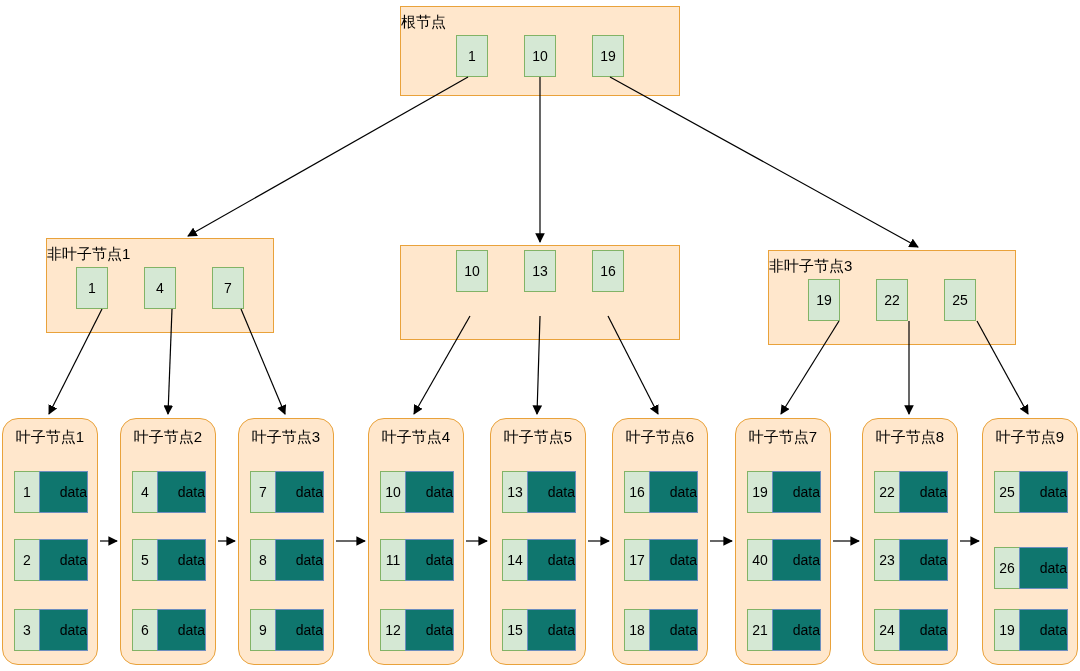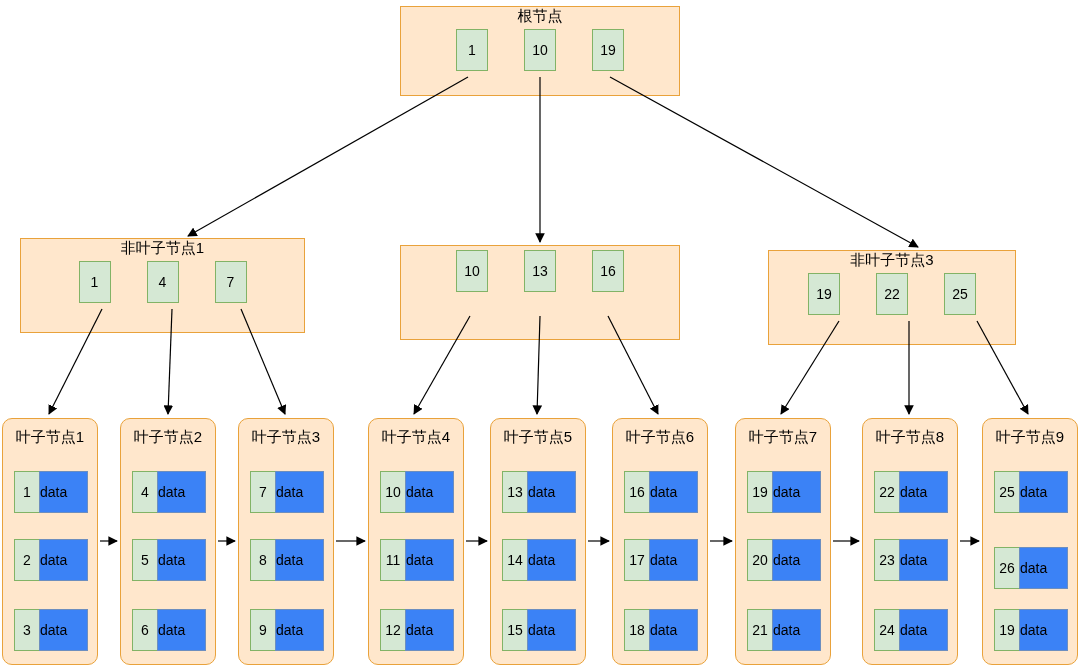--- a/index.html
+++ b/index.html
@@ -6,58 +6,58 @@
   body{
     width:1080px;height:671px;position:relative;background:#ffffff;
     font-family:"Liberation Sans","DejaVu Sans",sans-serif;color:#000;
     overflow:hidden;
   }
   
   .inode{
     position:absolute;background:#ffe7cc;border:1px solid #e9a23b;
     box-sizing:border-box;
   }
-  .ntitle{text-align:center;font-size:15px;line-height:18px;}
+  .ntitle{padding-top:6px;font-size:15px;line-height:18px;}
   .ncells{display:flex;justify-content:center;gap:36px;margin-top:4px;}
   .kbox{
     width:32px;height:42px;background:#d5e8d4;border:1px solid #82b366;
     box-sizing:border-box;text-align:center;line-height:40px;font-size:14px;
   }
   
   .leaf{
     position:absolute;top:418px;width:96px;height:247px;
-    background:#ffe7cc;border:1px solid #e9a23b;border-radius:10px;
+    background:#ffe7cc;border:1px solid #e9a23b;border-radius:16px;
     box-sizing:border-box;
   }
   .ltitle{text-align:center;padding-top:9px;font-size:15px;line-height:18px;}
   .lrow{position:absolute;left:11px;display:flex;}
   .kcell{
     width:26px;height:42px;background:#d5e8d4;border:1px solid #82b366;
     box-sizing:border-box;text-align:center;line-height:40px;font-size:14px;
   }
   .dcell{
-    width:49px;height:42px;background:#3b82f6;border:1px solid #6c8ebf;
-    box-sizing:border-box;text-align:left;line-height:40px;font-size:14px;
+    width:49px;height:42px;background:#0f766e;border:1px solid #6c8ebf;
+    box-sizing:border-box;text-align:right;line-height:40px;font-size:14px;
     margin-left:-1px;
   }
   #arrow-layer{position:absolute;left:0;top:0;width:1080px;height:671px;pointer-events:none;}
 </style>
 </head>
 <body>
 
 <div class="inode" style="left:400px;top:6px;width:280px;height:90px">
   <div class="ntitle">根节点</div>
   <div class="ncells">
     <div class="kbox">1</div>
     <div class="kbox">10</div>
     <div class="kbox">19</div>
   </div>
 </div>
 
-<div class="inode" style="left:20px;top:238px;width:285px;height:95px">
+<div class="inode" style="left:46px;top:238px;width:228px;height:95px">
   <div class="ntitle">非叶子节点1</div>
   <div class="ncells">
     <div class="kbox">1</div>
     <div class="kbox">4</div>
     <div class="kbox">7</div>
   </div>
 </div>
 
 <div class="inode" style="left:400px;top:245px;width:280px;height:95px">
   <div class="ncells">
@@ -172,21 +172,21 @@
   </div>
 </div>
 
 <div class="leaf" style="left:735px">
   <div class="ltitle">叶子节点7</div>
   <div class="lrow" style="top:52px">
     <div class="kcell">19</div>
     <div class="dcell">data</div>
   </div>
   <div class="lrow" style="top:120px">
-    <div class="kcell">20</div>
+    <div class="kcell">40</div>
     <div class="dcell">data</div>
   </div>
   <div class="lrow" style="top:190px">
     <div class="kcell">21</div>
     <div class="dcell">data</div>
   </div>
 </div>
 
 <div class="leaf" style="left:862px">
   <div class="ltitle">叶子节点8</div>

